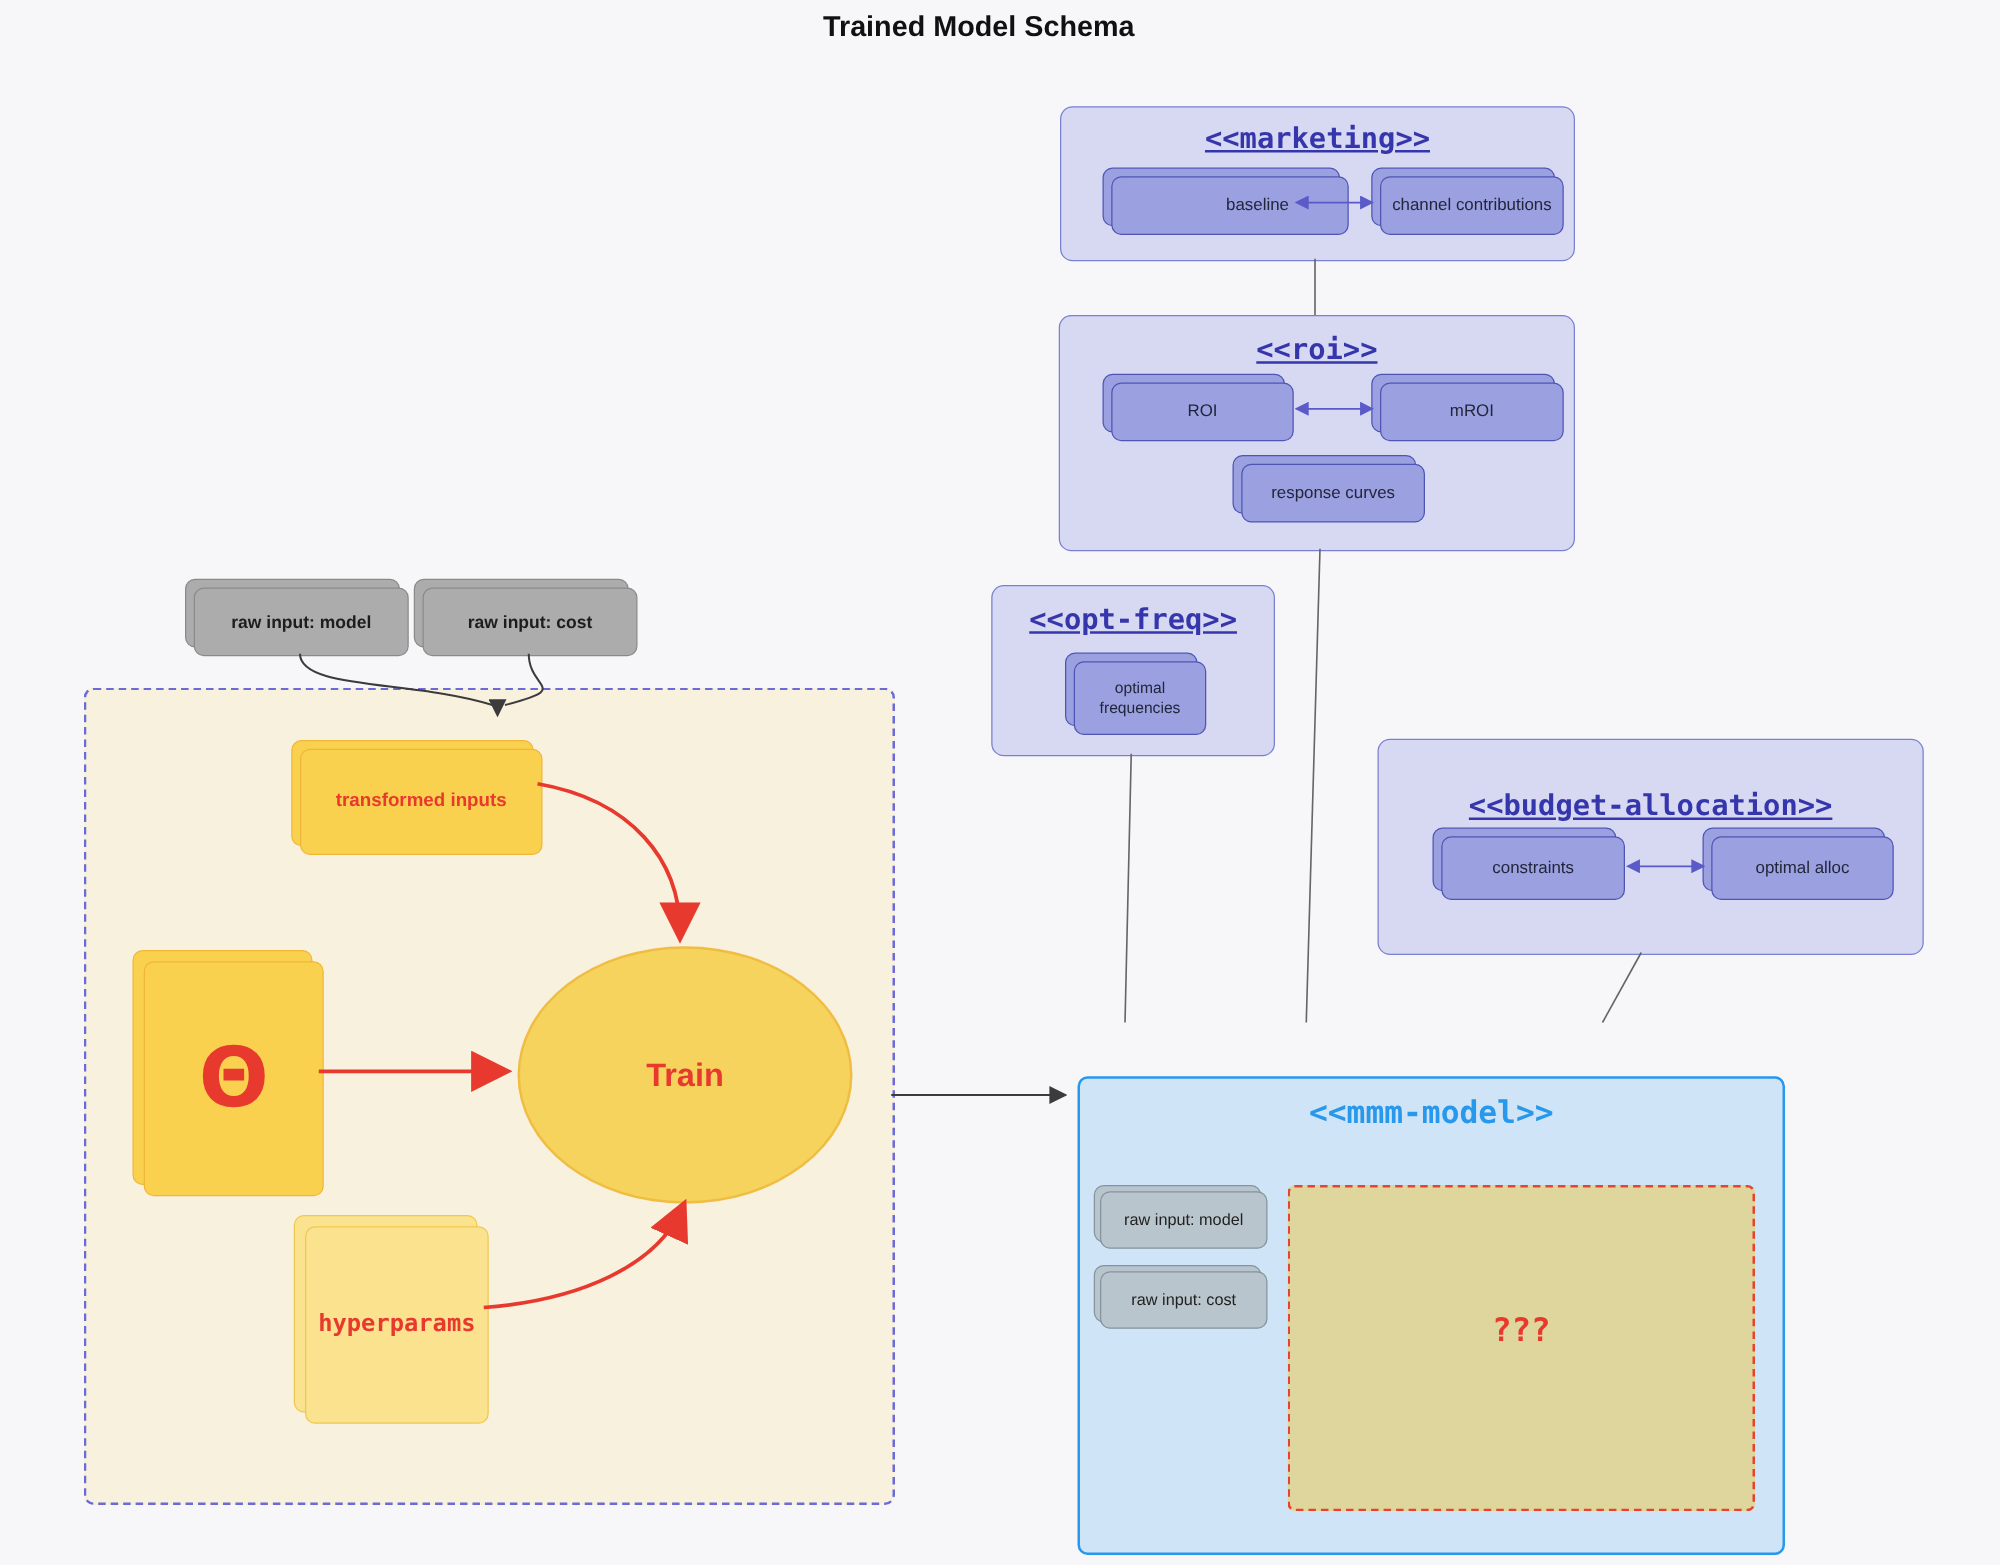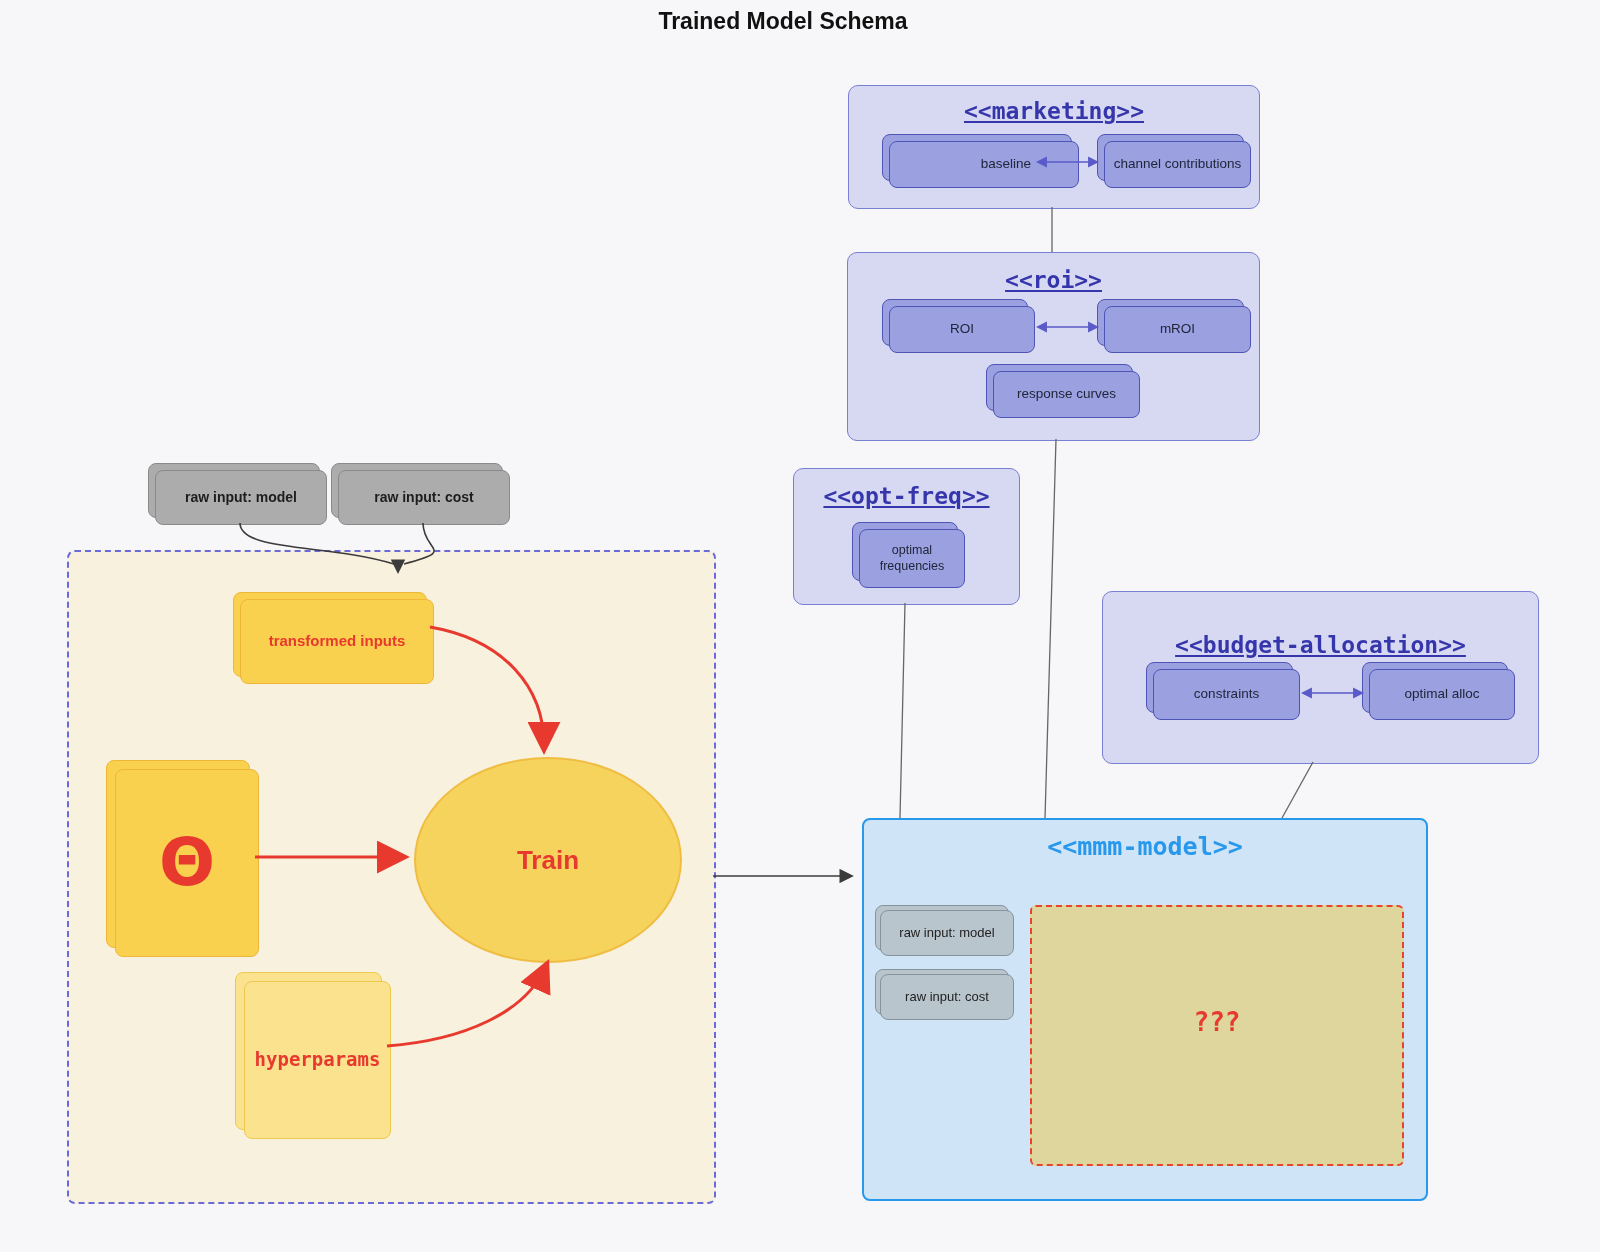--- a/index.html
+++ b/index.html
@@ -6,21 +6,21 @@
   .canvas{position:relative;width:1600px;height:1252px;background:#f7f7f9;
           font-family:"Liberation Sans",sans-serif;isolation:isolate;overflow:hidden;}
   .abs{position:absolute;}
   .page-title{left:0;top:8px;width:1566px;text-align:center;font-size:23px;font-weight:bold;color:#111;}
 
   
   .pcontainer{background:#d7d8f2;border:1px solid #797fd2;border-radius:10px;z-index:1;}
   .ptitle{position:absolute;left:0;right:0;text-align:center;
           font-family:"DejaVu Sans Mono",monospace;font-weight:bold;font-size:23px;color:#3636ac;text-decoration:underline;}
   .framework{background:#f8f1de;border:2px dashed #6a6ad8;border-radius:8px;z-index:1;}
-  .mmm{background:#cfe4f6;border:2px solid #2898ec;border-radius:8px;z-index:1;}
+  .mmm{background:#cfe4f6;border:2px solid #2898ec;border-radius:8px;z-index:1;margin-top:43px;}
   .mmm-title{position:absolute;left:0;right:0;top:12px;text-align:center;
              font-family:"DejaVu Sans Mono",monospace;font-weight:bold;font-size:25px;color:#2898ec;}
 
   
   .node{position:absolute;border-radius:8px;display:flex;align-items:center;justify-content:center;
         text-align:center;font-size:13.5px;color:#21263a;line-height:1.25;}
   .stack::before{content:"";position:absolute;inset:-1px;border-radius:inherit;z-index:-1;
                  transform:translate(-7px,-7px);}
   .purple{background:#9aa0e0;border:1.5px solid #4f55b5;}
   .purple.stack::before{background:#9aa0e0;border:1.5px solid #4f55b5;}

